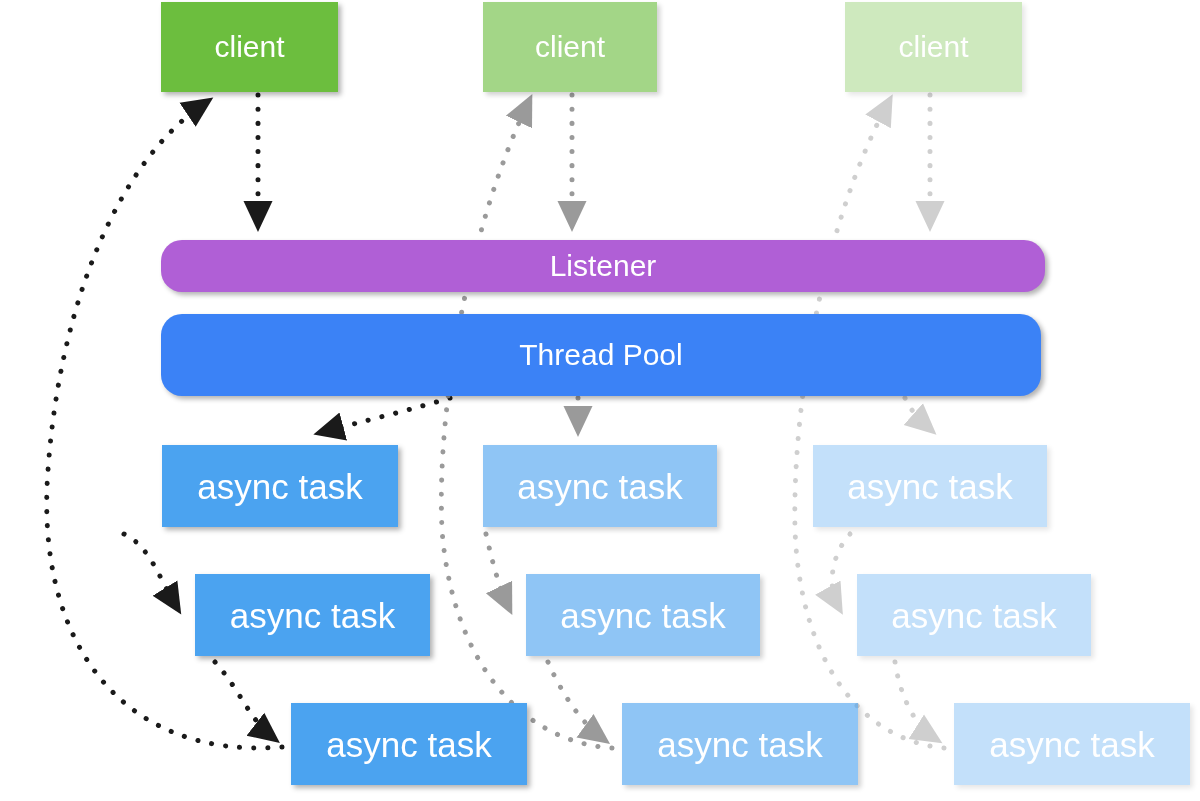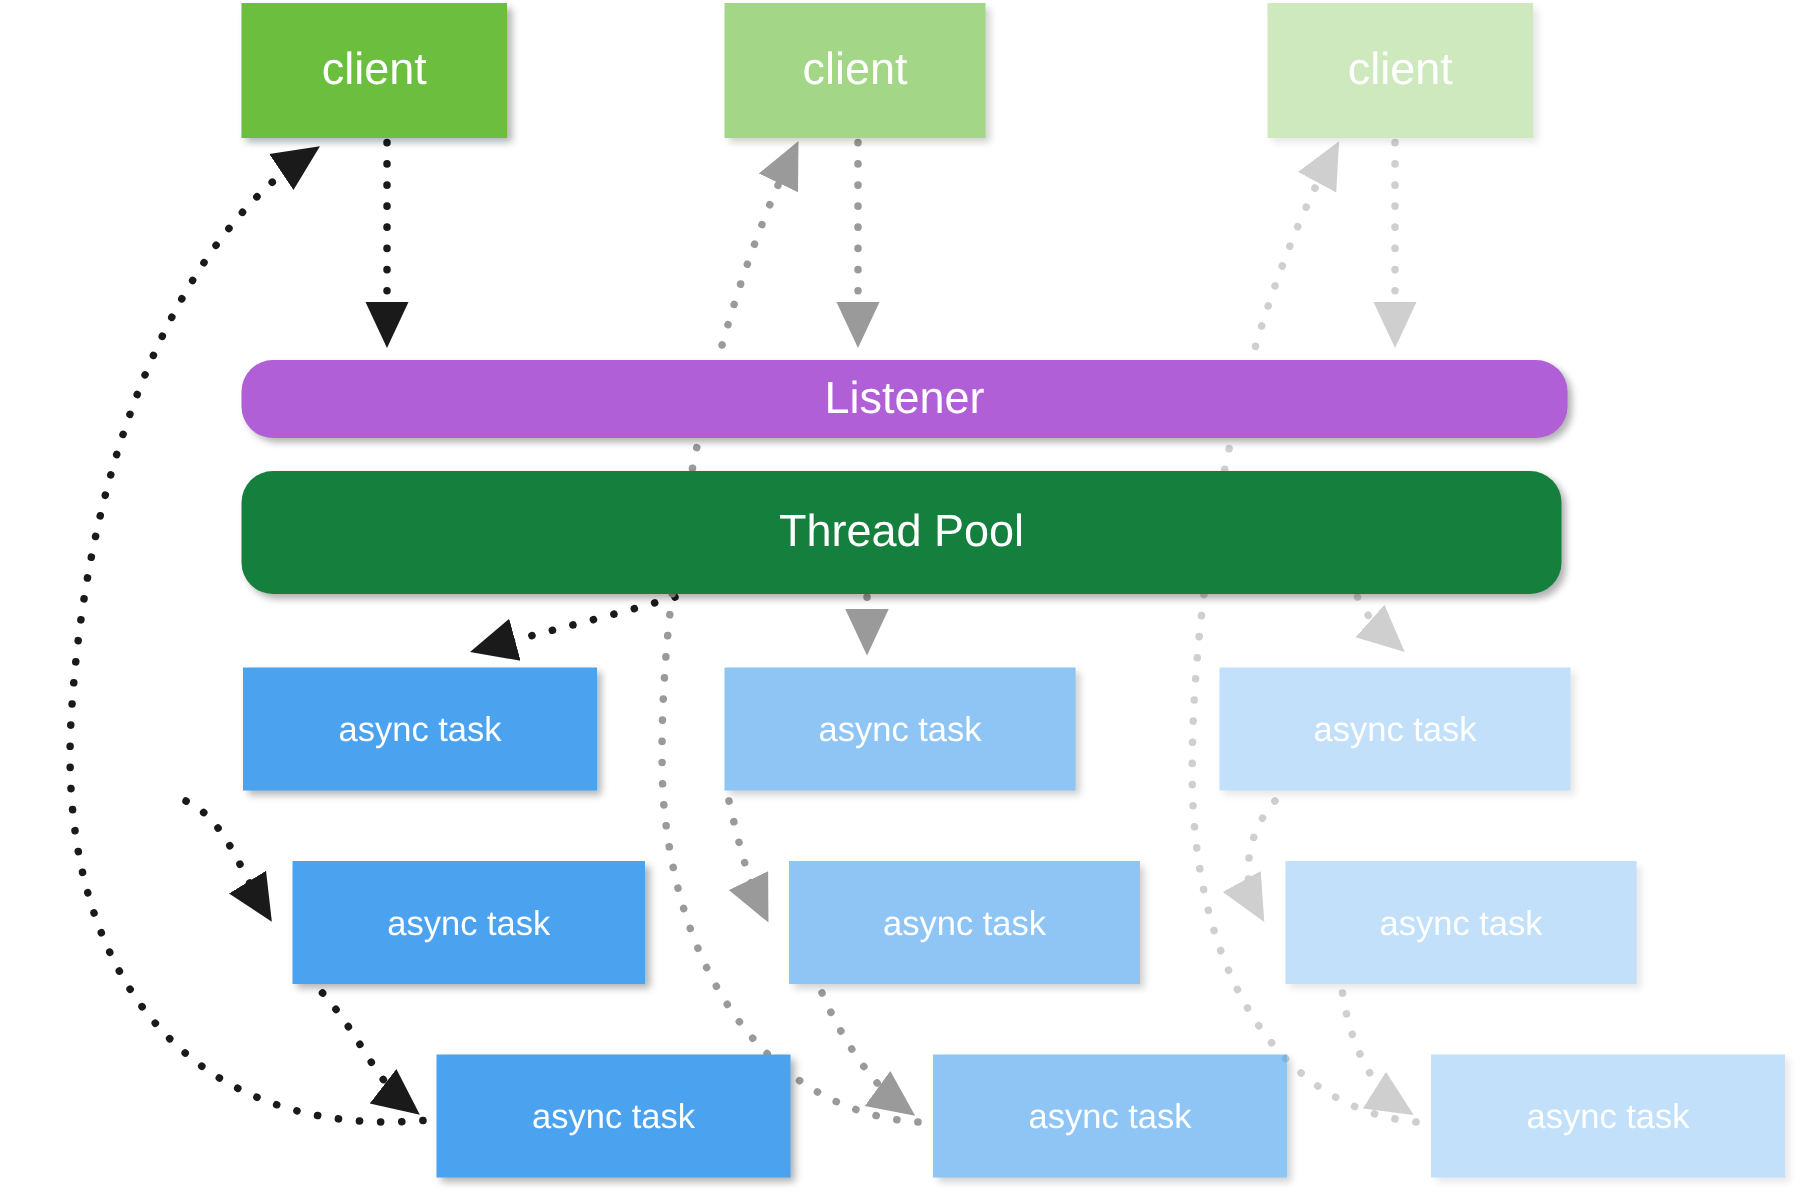--- a/index.html
+++ b/index.html
@@ -33,21 +33,21 @@
     color: #ffffff;
     white-space: nowrap;
     box-shadow: 3px 3px 5px rgba(0,0,0,0.30);
   }
   .node-label {
     display: block;
     line-height: 1;
   }
   .client-node   { font-size: 30px; }
   .bar-node      { font-size: 30px; border-radius: 21px; }
-  .task-node     { font-size: 23px; }
+  .task-node     { font-size: 35px; }
 
   
   .tier-1 { opacity: 1; }
   .tier-2 { opacity: 0.62; }
   .tier-3 { opacity: 0.33; }
 </style>
 </head>
 <body>
 
 <div id="canvas">
@@ -89,21 +89,21 @@
       </div>
       <div class="node client-node tier-2" style="left: 483px; top: 2px; width: 174px; height: 90px; background: rgb(108, 190, 62);">
         <span class="node-label">client</span>
       </div>
       <div class="node client-node tier-3" style="left: 845px; top: 2px; width: 177px; height: 90px; background: rgb(108, 190, 62);">
         <span class="node-label">client</span>
       </div>
       <div class="node bar-node tier-1" style="left: 161px; top: 240px; width: 884px; height: 52px; background: rgb(176, 95, 214);">
         <span class="node-label">Listener</span>
       </div>
-      <div class="node bar-node tier-1" style="left: 161px; top: 314px; width: 880px; height: 82px; background: #15803d;">
+      <div class="node bar-node tier-1" style="left: 161px; top: 314px; width: 880px; height: 82px; background: #3b82f6;">
         <span class="node-label">Thread Pool</span>
       </div>
       <div class="node task-node tier-1" style="left: 162px; top: 445px; width: 236px; height: 82px; background: rgb(75, 163, 240);">
         <span class="node-label">async task</span>
       </div>
       <div class="node task-node tier-1" style="left: 195px; top: 574px; width: 235px; height: 82px; background: rgb(75, 163, 240);">
         <span class="node-label">async task</span>
       </div>
       <div class="node task-node tier-1" style="left: 291px; top: 703px; width: 236px; height: 82px; background: rgb(75, 163, 240);">
         <span class="node-label">async task</span>

